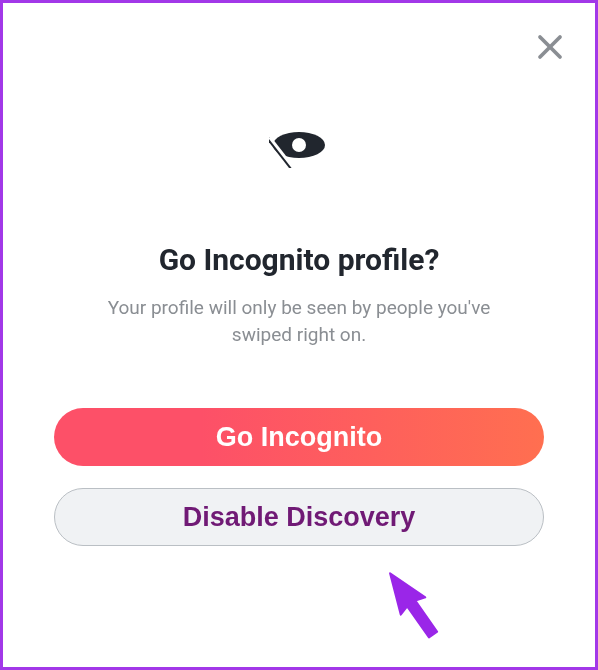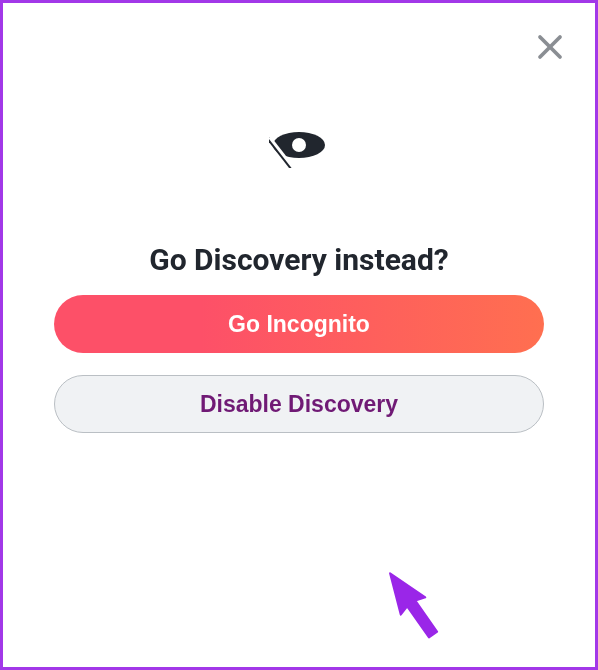--- a/index.html
+++ b/index.html
@@ -76,21 +76,21 @@
       text-align: center;
       line-height: 1.4;
       margin-bottom: 60px;
       max-width: 440px;
     }
     
     .btn {
       width: 490px;
       height: 58px;
       border-radius: 29px;
-      font-size: 23px;
+      font-size: 27px;
       font-weight: 700;
       cursor: pointer;
       border: none;
       display: flex;
       align-items: center;
       justify-content: center;
       margin-bottom: 22px;
     }
     
     .btn-primary {
@@ -136,22 +136,23 @@
       <span class="incognito-icon">
         <svg viewBox="0 0 60 45" fill="#21262e">
           <ellipse cx="30" cy="22" rx="26" ry="13" fill="#21262e"></ellipse>
           <circle cx="30" cy="22" r="7" fill="#fff"></circle>
           <rect x="8" y="-2" width="4" height="50" fill="#21262e" transform="rotate(-38 30 22)"></rect>
           <rect x="10" y="-2" width="3" height="52" fill="#fff" transform="rotate(-38 30 22)"></rect>
         </svg>
       </span>
     </div>
 
-    <h1 class="title">Go Discovery instead?</h1>
+    <h1 class="title">Go Incognito profile?</h1>
 
+    <p class="subtitle">Your profile will only be seen by people you've swiped right on.</p>
 
     <button class="btn btn-primary">
       <span>Go Incognito</span>
     </button>
 
     <button class="btn btn-secondary">
       <span>Disable Discovery</span>
     </button>
 
   </div>

